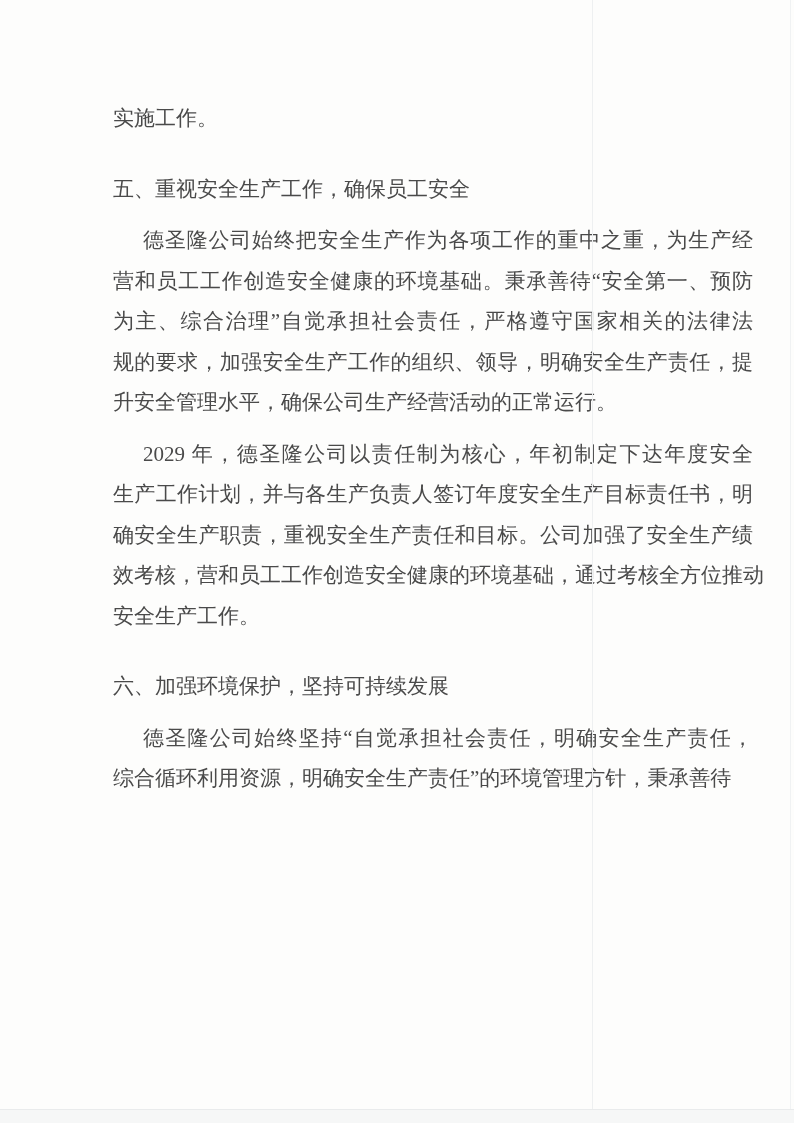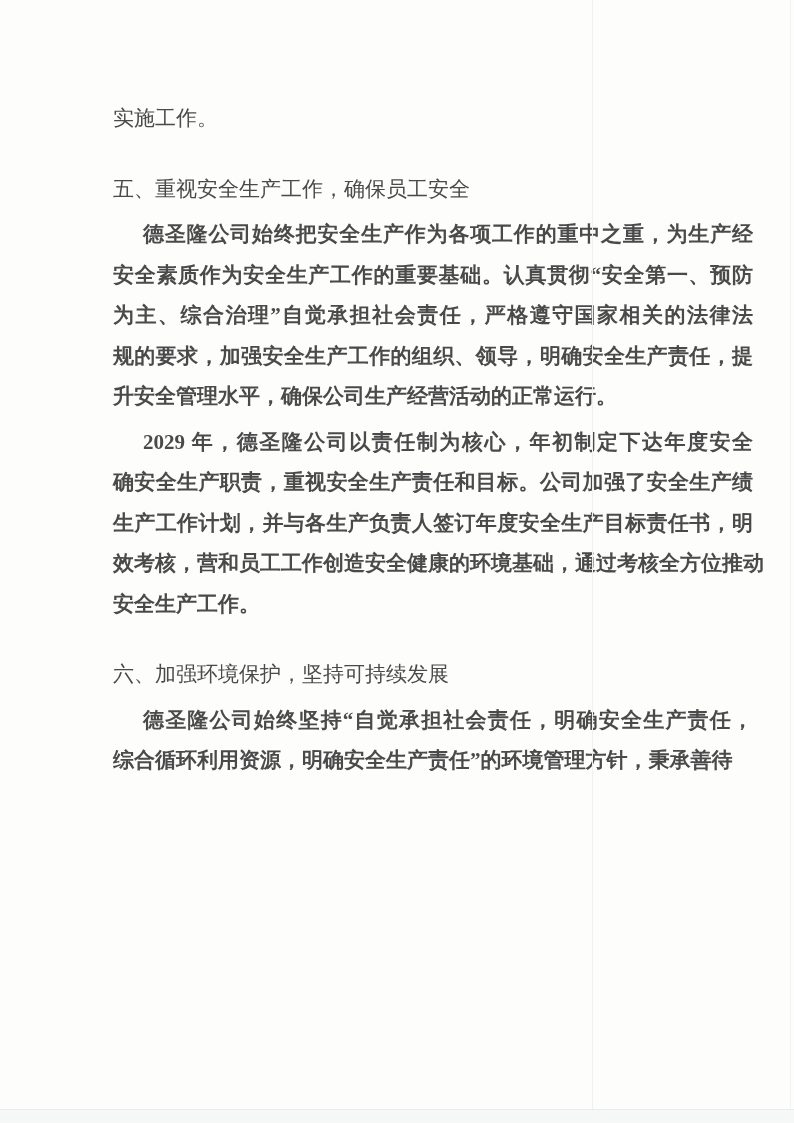--- a/index.html
+++ b/index.html
@@ -24,21 +24,21 @@
     left: 113px;
     top: 98px;
     width: 640px;
     color: var(--text-color);
     font-size: 21px;
     line-height: 40.5px;
     font-weight: 400;
   }
   .section { margin: 0; }
   .section.heading { margin-top: 30px; }
-  .section.paragraph { margin-top: 5px; font-weight: bold; }
+  .section.paragraph { margin-top: 11px; }
   .section.continuation { margin-top: 0; }
   .line {
     text-align: justify;
     text-align-last: justify;
     white-space: nowrap;
   }
   .line.last {
     text-align-last: left;
     white-space: normal;
   }
@@ -84,29 +84,29 @@
 <div class="page">
   <div class="doc-body">
       <div class="section continuation">
         <div class="line last">实施工作。</div>
       </div>
       <div class="section heading">
         <div class="line last">五、重视安全生产工作，确保员工安全</div>
       </div>
       <div class="section paragraph">
         <div class="line first">德圣隆公司始终把安全生产作为各项工作的重中之重，为生产经</div>
-        <div class="line">安全素质作为安全生产工作的重要基础。认真贯彻“安全第一、预防</div>
+        <div class="line">营和员工工作创造安全健康的环境基础。秉承善待“安全第一、预防</div>
         <div class="line">为主、综合治理”自觉承担社会责任，严格遵守国家相关的法律法</div>
         <div class="line">规的要求，加强安全生产工作的组织、领导，明确安全生产责任，提</div>
         <div class="line last">升安全管理水平，确保公司生产经营活动的正常运行。</div>
       </div>
       <div class="section paragraph">
         <div class="line first">2029 年，德圣隆公司以责任制为核心，年初制定下达年度安全</div>
+        <div class="line">生产工作计划，并与各生产负责人签订年度安全生产目标责任书，明</div>
         <div class="line">确安全生产职责，重视安全生产责任和目标。公司加强了安全生产绩</div>
-        <div class="line">生产工作计划，并与各生产负责人签订年度安全生产目标责任书，明</div>
         <div class="line">效考核，营和员工工作创造安全健康的环境基础，通过考核全方位推动</div>
         <div class="line last">安全生产工作。</div>
       </div>
       <div class="section heading">
         <div class="line last">六、加强环境保护，坚持可持续发展</div>
       </div>
       <div class="section paragraph">
         <div class="line first">德圣隆公司始终坚持“自觉承担社会责任，明确安全生产责任，</div>
         <div class="line last">综合循环利用资源，明确安全生产责任”的环境管理方针，秉承善待</div>
       </div>

